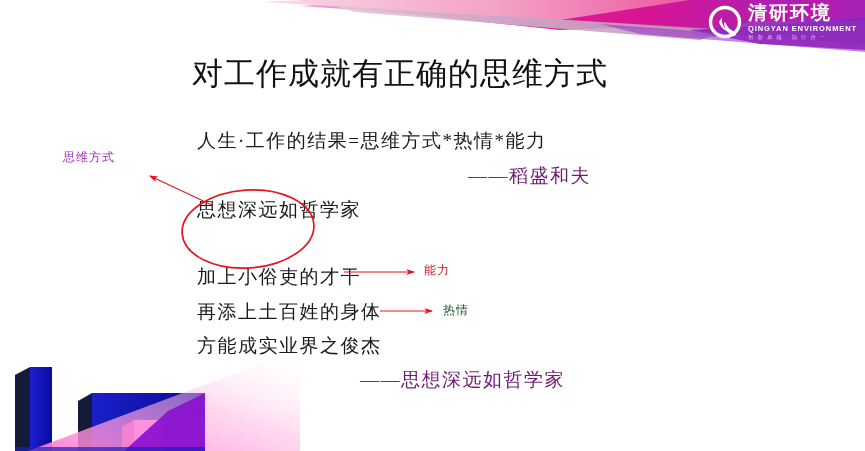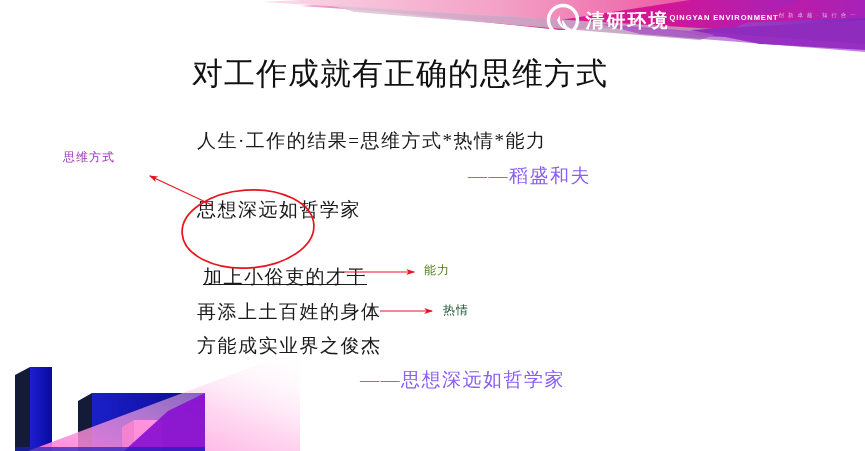--- a/index.html
+++ b/index.html
@@ -58,21 +58,21 @@
     font-size: 19px;
     line-height: 1;
     color: #1a1a1a;
     letter-spacing: 1.5px;
     white-space: nowrap;
   }
   .attrib {
     position: absolute;
     font-size: 19px;
     line-height: 1;
-    color: #8b5cf6;
+    color: #701a75;
     letter-spacing: 1.5px;
     white-space: nowrap;
   }
 
   
   .annot {
     position: absolute;
     font-size: 12px;
     line-height: 1;
     white-space: nowrap;
@@ -94,21 +94,21 @@
   .logo-wrap {
     position: absolute;
     right: 8px;
     top: 3px;
     display: flex;
     align-items: center;
     gap: 6px;
   }
   .logo-text {
     display: flex;
-    flex-direction: row;
+    flex-direction: column;
     align-items: flex-start;
     line-height: 1;
   }
   .logo-cn {
     font-size: 19px;
     color: #ffffff;
     font-family: "Liberation Sans", "DejaVu Sans", sans-serif;
     font-weight: bold;
     letter-spacing: 2px;
   }
@@ -191,21 +191,21 @@
 
   <div class="title">对工作成就有正确的思维方式</div>
 
   <div class="body-line" style="left:197px; top:131px;">人生·工作的结果=思维方式*热情*能力</div>
 
   <div class="attrib" style="left:468px; top:166px;">——稻盛和夫</div>
 
   <div class="body-line" style="left:197px; top:200px;">思想深远如哲学家</div>
 
 
-  <div class="body-line" style="left:203px; top:267px;text-decoration:underline;">加上小俗吏的才干</div>
+  <div class="body-line" style="left:197px; top:267px;">加上小俗吏的才干</div>
 
   <div class="body-line" style="left:197px; top:302px;">再添上土百姓的身体</div>
 
   <div class="body-line" style="left:197px; top:336px;">方能成实业界之俊杰</div>
 
   <div class="attrib" style="left:360px; top:370px;">——思想深远如哲学家</div>
 
   <svg class="annot-layer" viewBox="0 0 865 451">
     <defs>
       <marker id="arrowRed" markerWidth="9" markerHeight="9" refX="7" refY="3.2" orient="auto" markerUnits="strokeWidth">
@@ -217,21 +217,21 @@
 
     <line x1="212" y1="205" x2="150" y2="176" stroke="#e8141e" stroke-width="1.1" marker-end="url(#arrowRed)"></line>
 
     <line x1="344" y1="272" x2="414" y2="272" stroke="#e8141e" stroke-width="1.1" marker-end="url(#arrowRed)"></line>
 
     <line x1="380" y1="311" x2="432" y2="311" stroke="#e8141e" stroke-width="1.1" marker-end="url(#arrowRed)"></line>
   </svg>
 
   <div class="annot" style="left:63px; top:151px; color:#a02fbf;">思维方式</div>
 
-  <div class="annot" style="left:424px; top:264px; color:#4d7c0f;">能力</div>
+  <div class="annot" style="left:424px; top:264px; color:#b91c1c;">能力</div>
 
   <div class="annot" style="left:443px; top:304px; color:#14532d;">热情</div>
 
   <svg class="bottom-art" viewBox="0 0 300 120" preserveAspectRatio="none">
     <defs>
       <linearGradient id="gPinkFade" x1="0" y1="1" x2="1" y2="0">
         <stop offset="0%" stop-color="#ff79d4" stop-opacity="0.95"></stop>
         <stop offset="55%" stop-color="#ffb8e4" stop-opacity="0.55"></stop>
         <stop offset="100%" stop-color="#ffffff" stop-opacity="0"></stop>
       </linearGradient>

